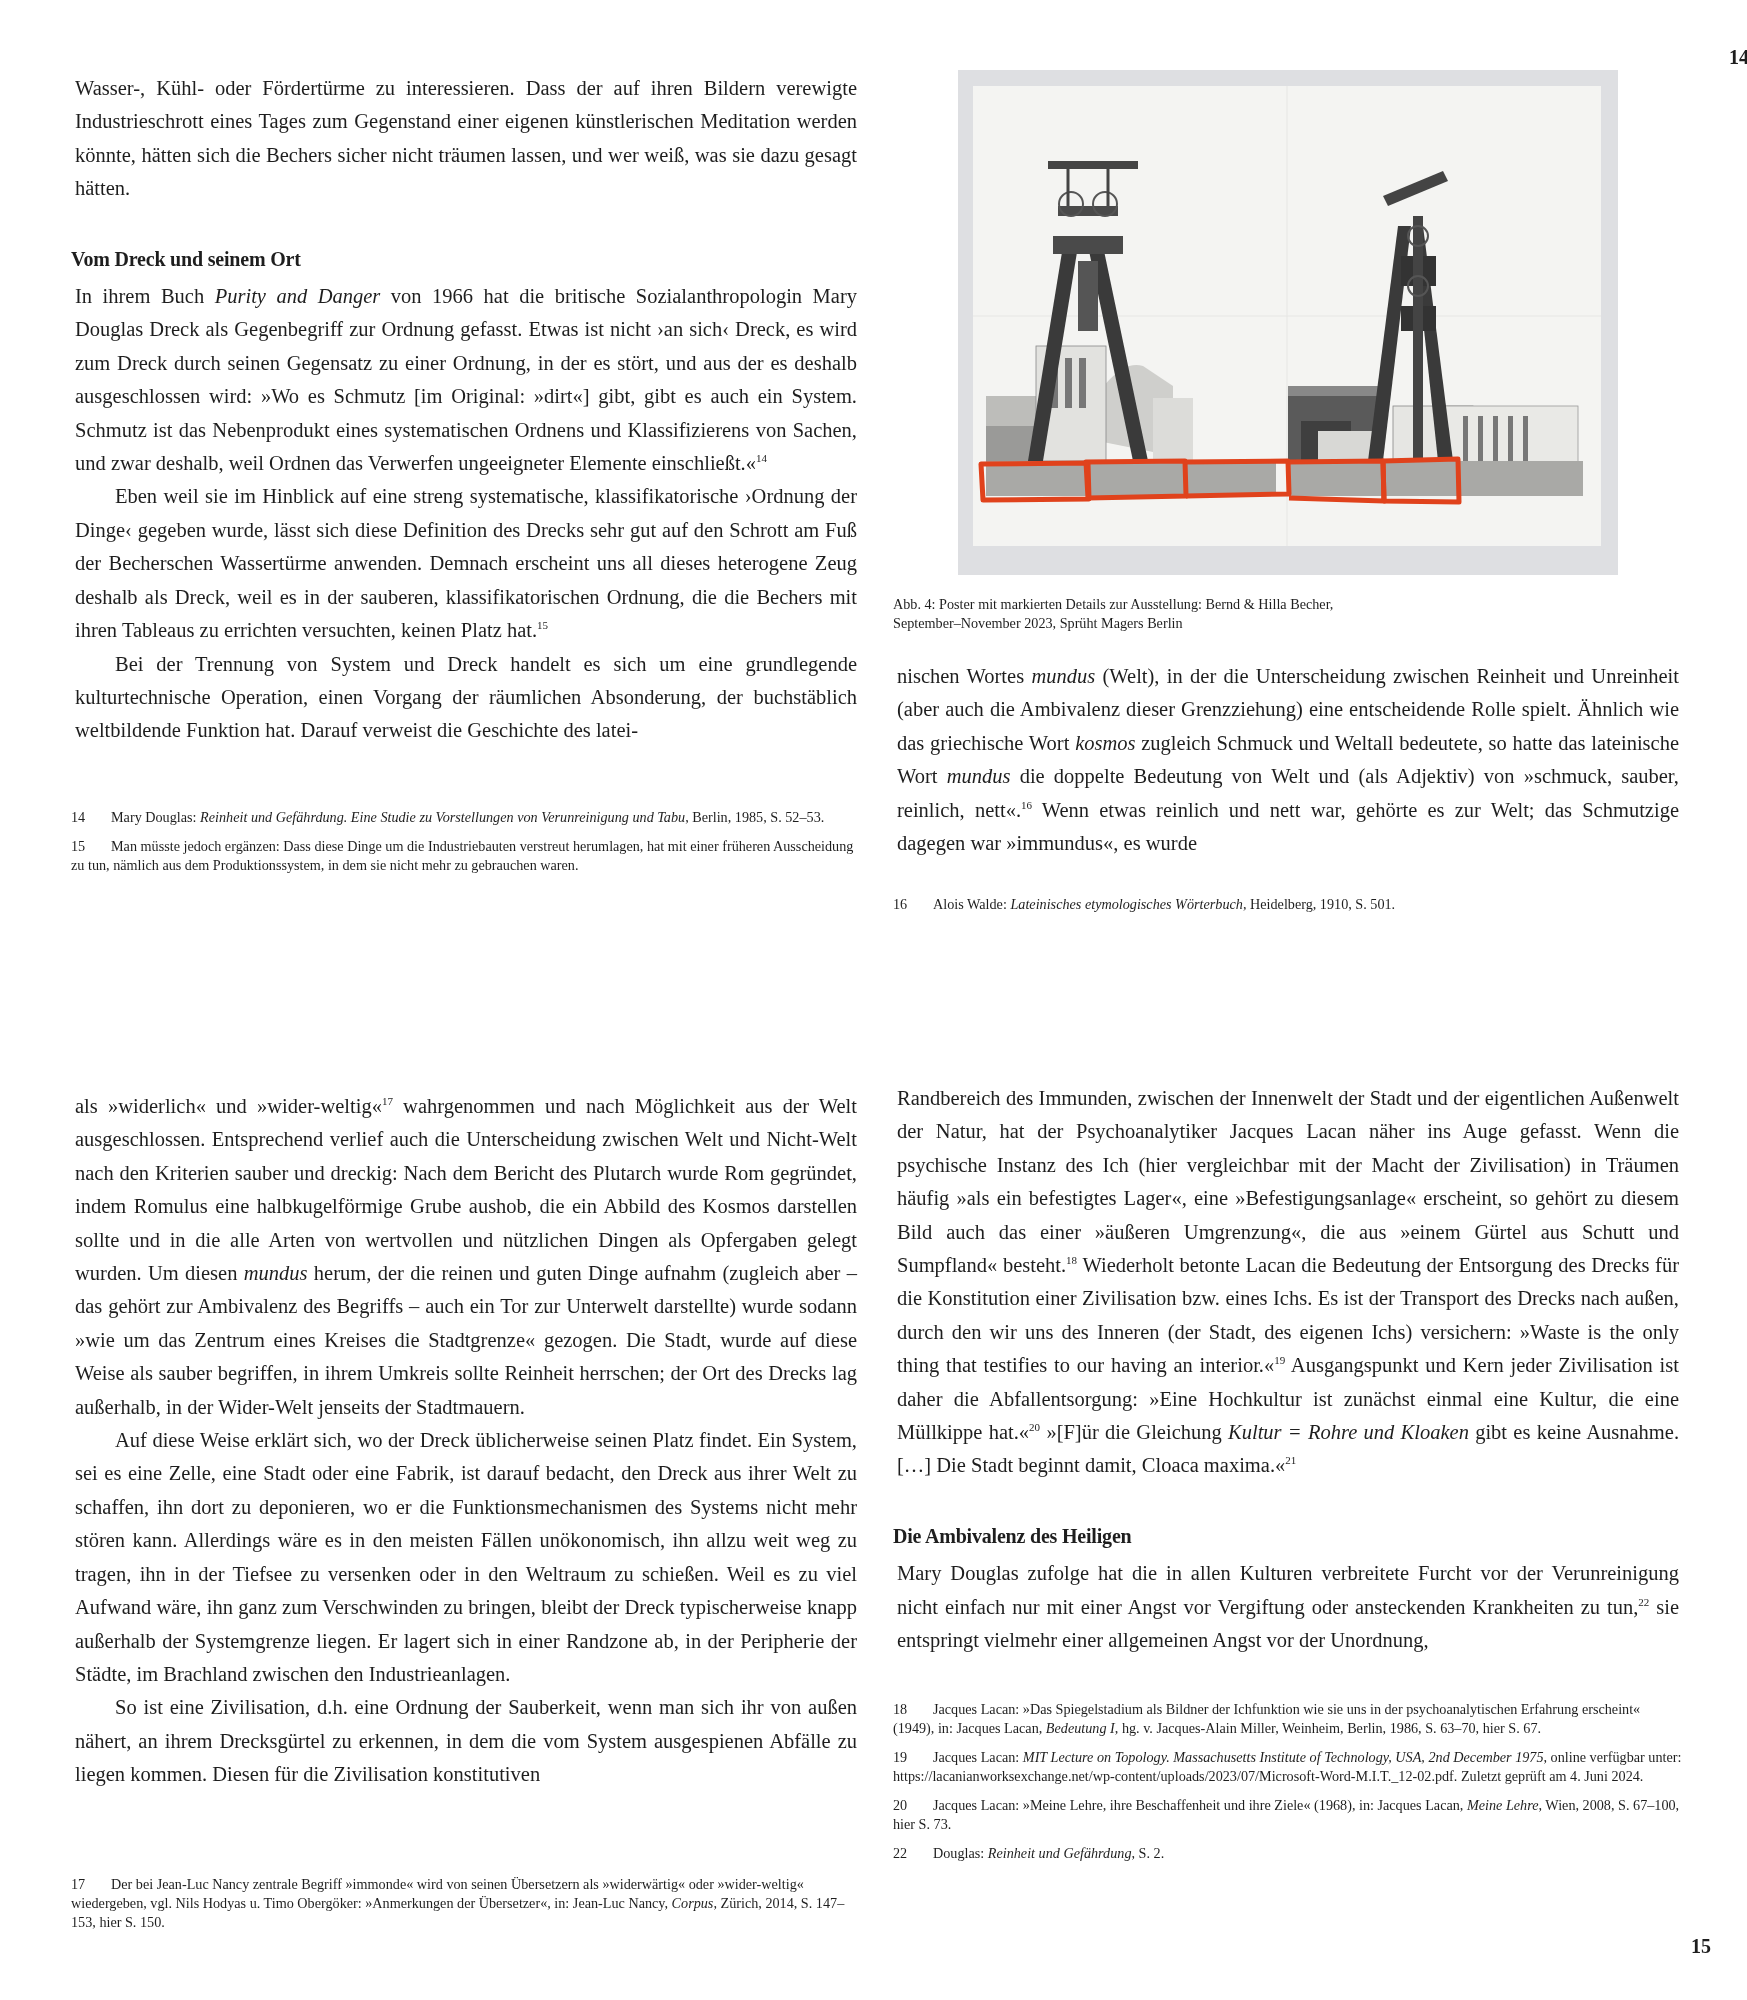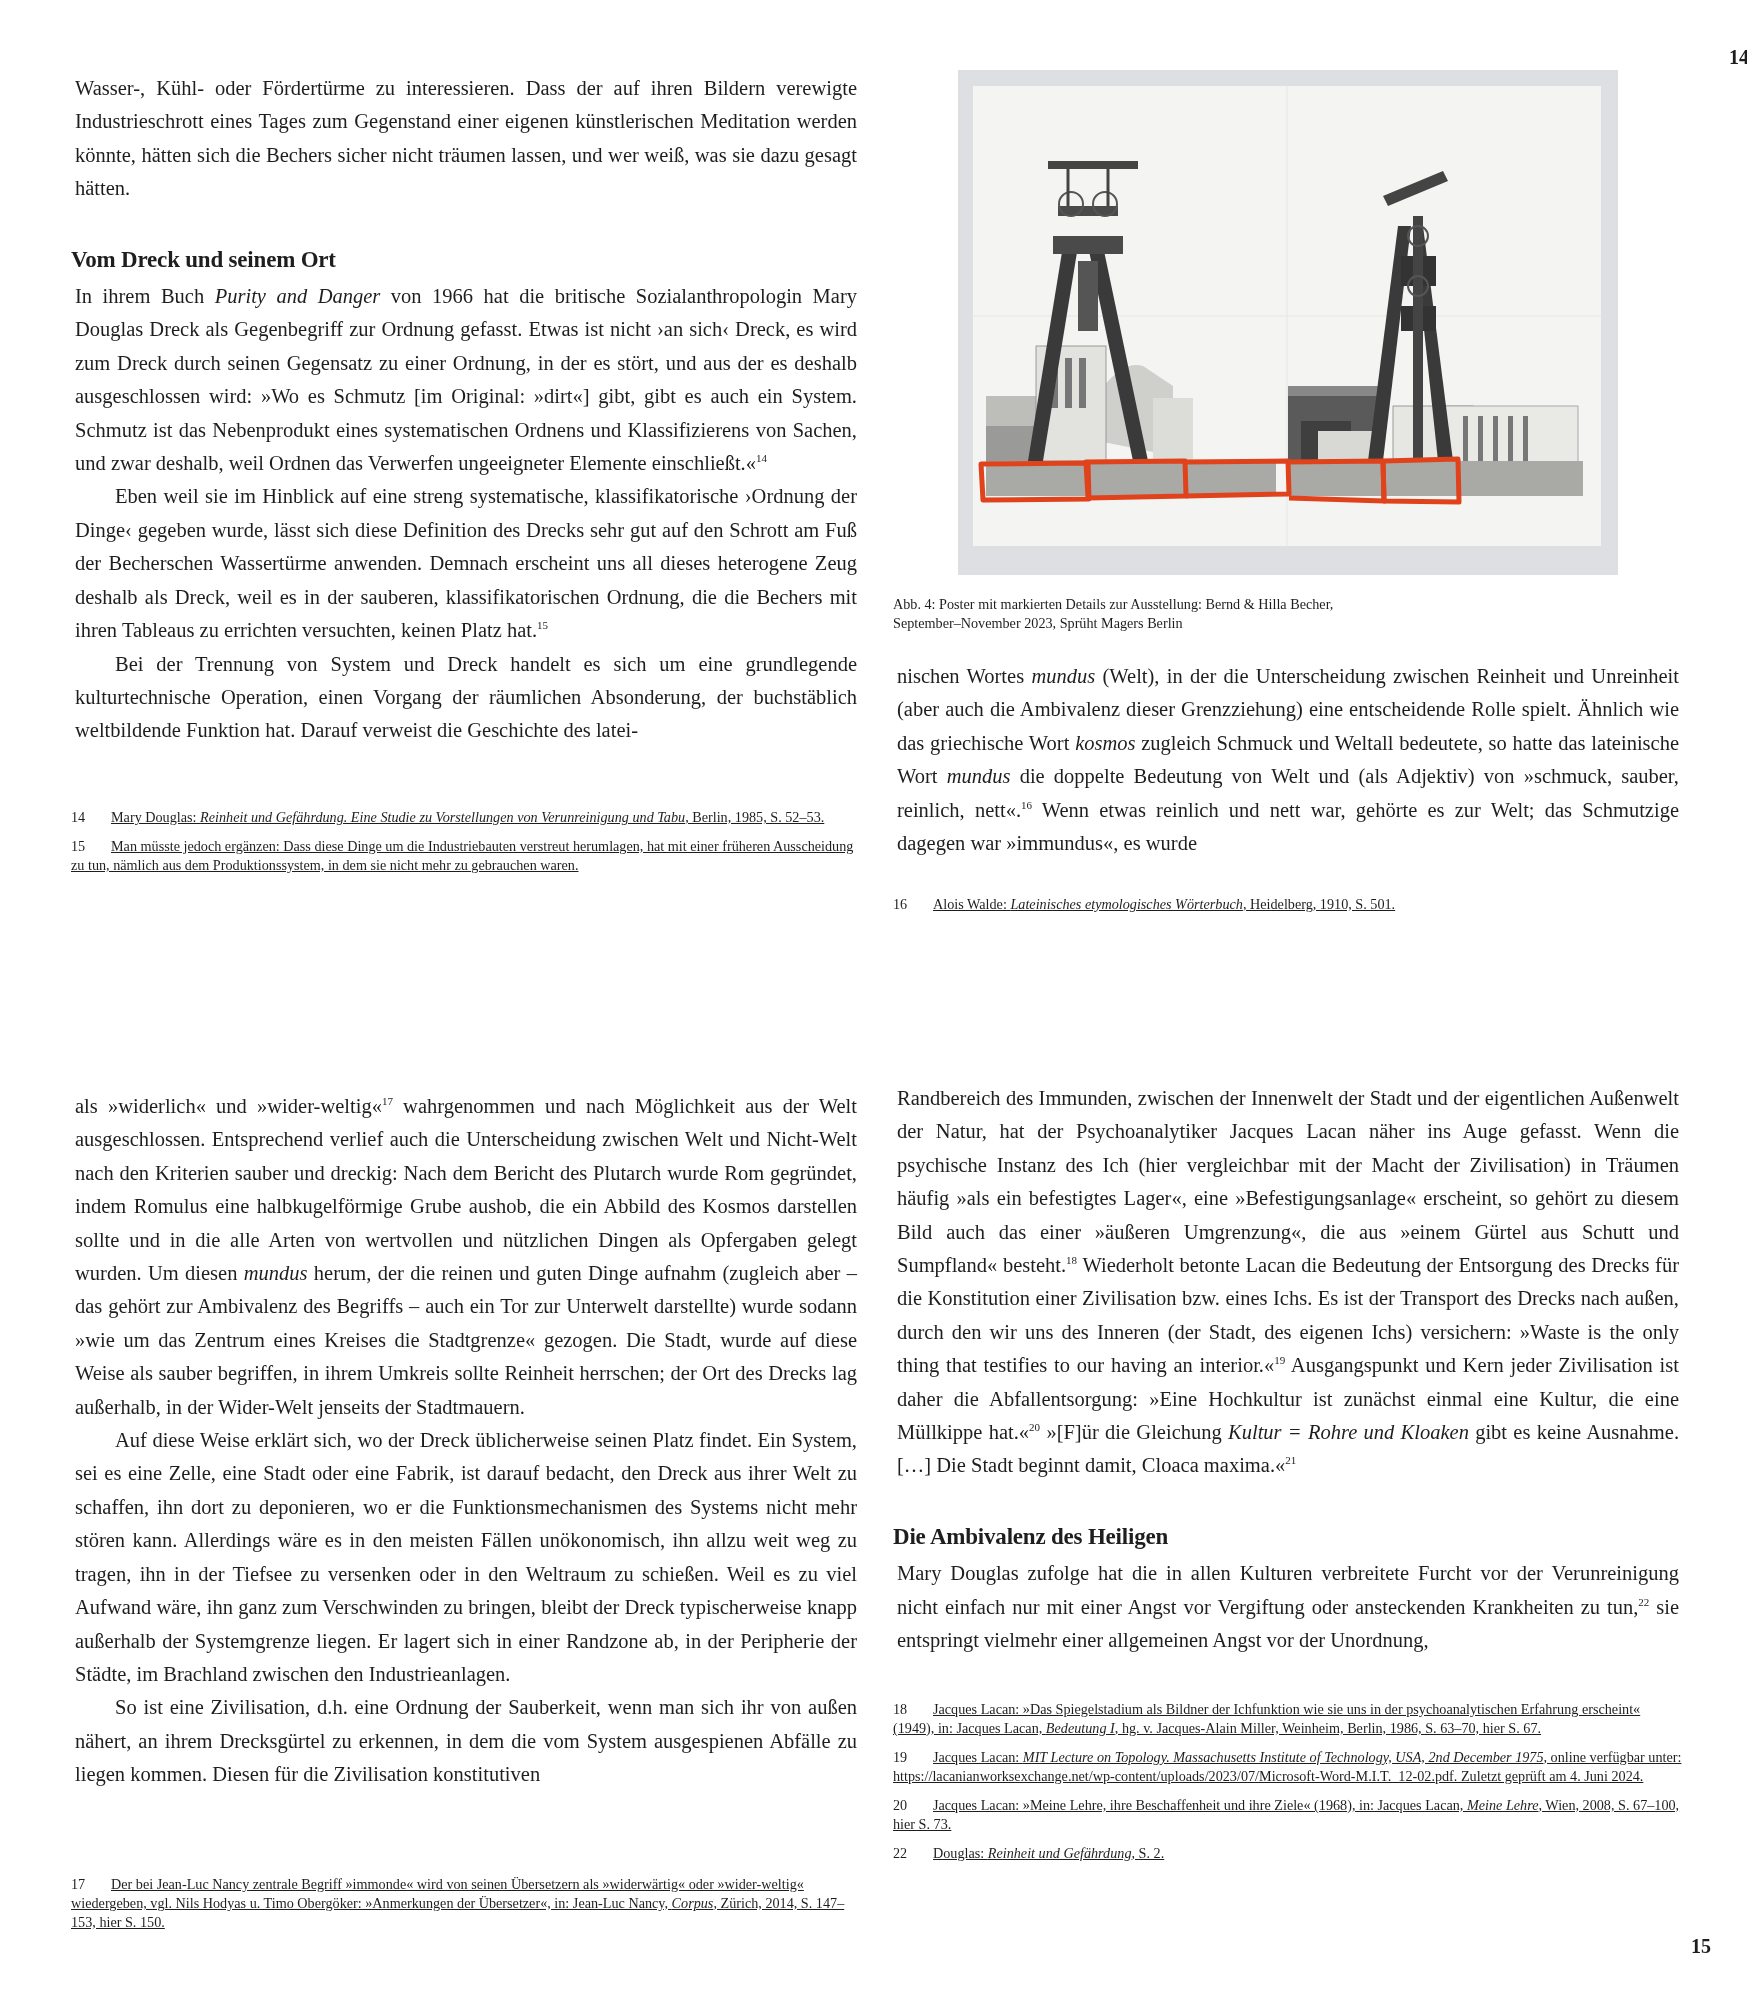--- a/index.html
+++ b/index.html
@@ -7,23 +7,23 @@
          font-family:"Liberation Serif","DejaVu Serif",serif; color:#1e1e1e; }
   .page { position:absolute; left:0; width:1747px; }
   .page-top { top:0; height:1000px;padding-left:38px; }
   .page-bottom { top:1000px; height:1000px; }
   .col { position:absolute; width:790px; }
   .col-left { left:71px; }
   .col-right { left:893px; }
   .body-text { font-size:20.5px; line-height:33.4px; text-align:justify; hyphens:manual; margin:4px; }
   .body-text p { margin:0; }
   .indent { text-indent:40px; }
-  .section-heading { font-weight:bold; font-size:23px; line-height:33.4px; margin:0; letter-spacing:-0.2px; }
+  .section-heading { font-weight:bold; font-size:20px; line-height:33.4px; margin:0; letter-spacing:-0.2px; }
   .gap { height:33px; }
-  .fn { font-size:14.2px; line-height:19px; margin:0 0 10px 0;text-decoration:underline; }
+  .fn { font-size:14.2px; line-height:19px; margin:0 0 10px 0; }
   .fn .num { display:inline-block; width:40px; }
   .folio { position:absolute; font-weight:bold; font-size:20px; right:36px; }
   sup { font-size:11px; line-height:0; vertical-align:8px; }
   i { font-style:italic; }
   .figure { position:absolute; left:958px; top:70px; width:660px; height:505px; background:#dedfe2; }
   .poster { position:absolute; left:15px; top:16px; width:628px; height:460px; background:#f4f4f2; }
   .caption { position:absolute; left:893px; top:595px; width:790px; text-align:left; font-size:14.2px; line-height:19px; }
   svg { display:block; }
 </style>
 </head>

